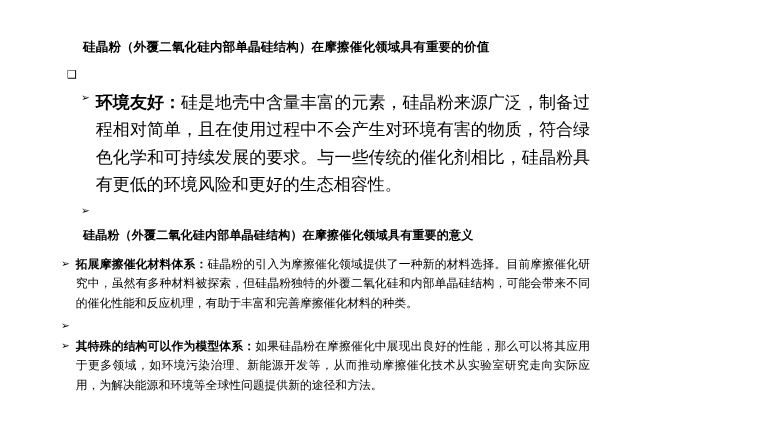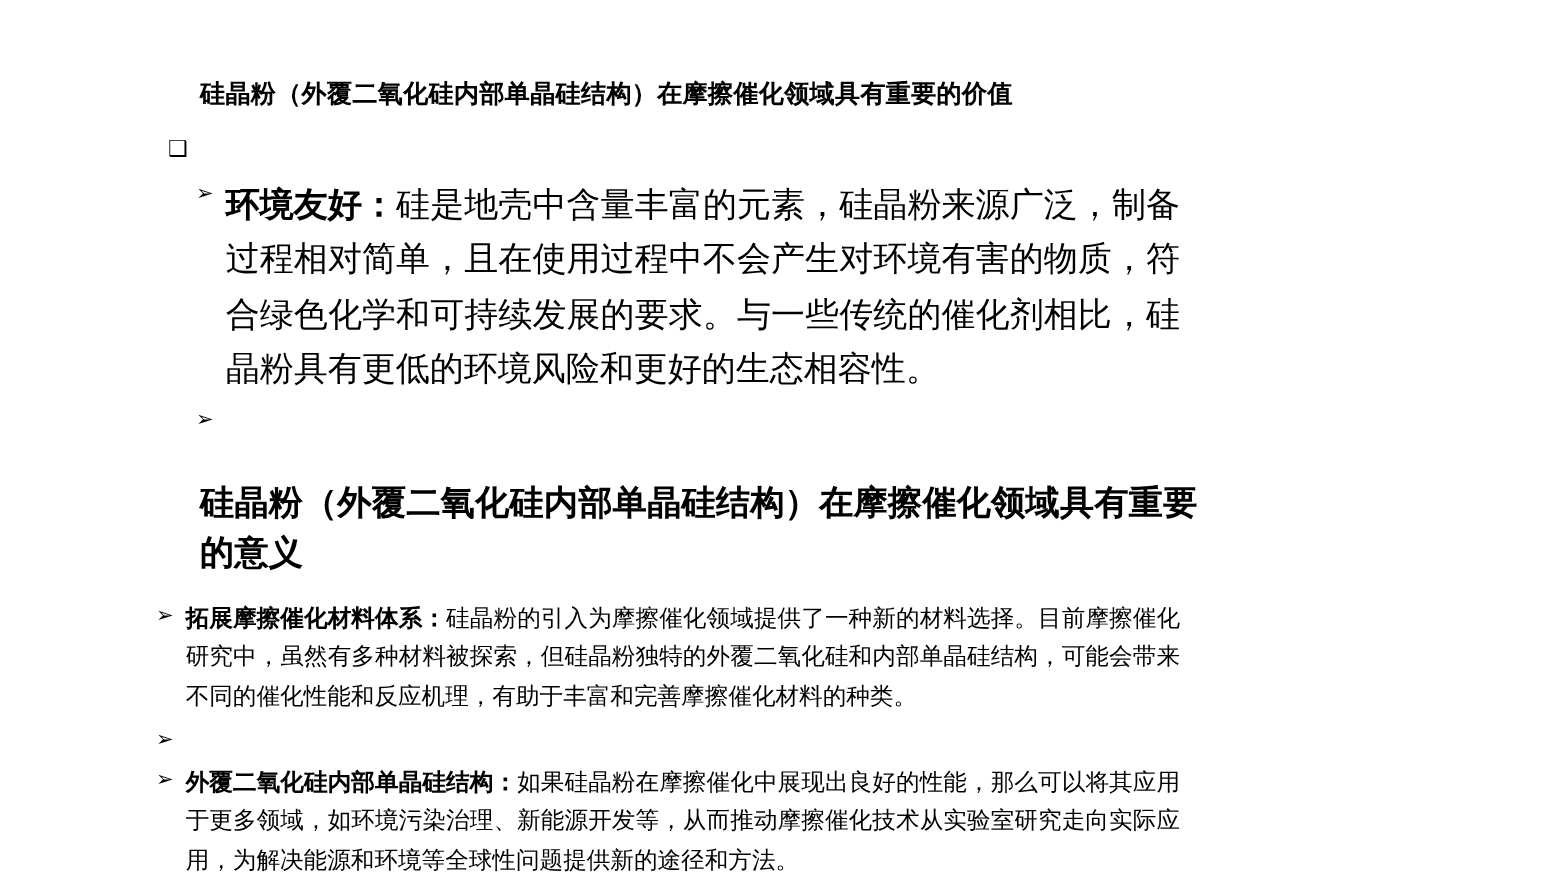--- a/index.html
+++ b/index.html
@@ -12,37 +12,38 @@
     background: #ffffff;
     font-family: "Liberation Sans", "DejaVu Sans", sans-serif;
     color: #000000;
     overflow: hidden;
   }
   .page {
     position: relative;
     width: 640px;
     height: 438px;
     box-sizing: border-box;
-    padding: 38px 26px 10px 42px;
+    padding: 38px 26px 10px 25px;
   }
   .heading {
     font-size: 12.5px;
     font-weight: bold;
     line-height: 1.5;
     margin: 0 0 10px 0;
     padding-left: 58px;
     letter-spacing: 0.2px;
   }
   .heading2 {
-    font-size: 17px;
+    font-size: 12px;
     font-weight: bold;
     line-height: 1.5;
-    margin: 20px 0 10px 0;
+    margin: 8px 0 10px 0;
     padding-left: 58px;
     letter-spacing: 0.2px;
+    font-family: Liberation Mono, monospace;
   }
   .sec-head {
     display: flex;
     align-items: flex-start;
     padding-left: 42px;
     margin-bottom: 6px;
   }
   .sec-head .marker {
     font-size: 11px;
     line-height: 1.45;
@@ -120,17 +121,17 @@
   <ul class="bullet-list block-b">
     <li class="bullet lvl1">
       <span class="arrow">➢</span>
       <span class="btext"><b>拓展摩擦催化材料体系</b><b>：</b><span>硅晶粉的引入为摩擦催化领域提供了一种新的材料选择。目前摩擦催化研究中，虽然有多种材料被探索，但硅晶粉独特的外覆二氧化硅和内部单晶硅结构，可能会带来不同的催化性能和反应机理，有助于丰富和完善摩擦催化材料的种类。</span></span>
     </li>
     <li class="bullet lvl1">
       <span class="arrow">➢</span>
     </li>
     <li class="bullet lvl1">
       <span class="arrow">➢</span>
-      <span class="btext"><b>外覆二氧化硅内部单晶硅结构</b><b>：</b><span>如果硅晶粉在摩擦催化中展现出良好的性能，那么可以将其应用于更多领域，如环境污染治理、新能源开发等，从而推动摩擦催化技术从实验室研究走向实际应用，为解决能源和环境等全球性问题提供新的途径和方法。</span></span>
+      <span class="btext"><b>其特殊的结构可以作为模型体系</b><b>：</b><span>如果硅晶粉在摩擦催化中展现出良好的性能，那么可以将其应用于更多领域，如环境污染治理、新能源开发等，从而推动摩擦催化技术从实验室研究走向实际应用，为解决能源和环境等全球性问题提供新的途径和方法。</span></span>
     </li>
   </ul>
 
 </div>
 
 </body></html>

